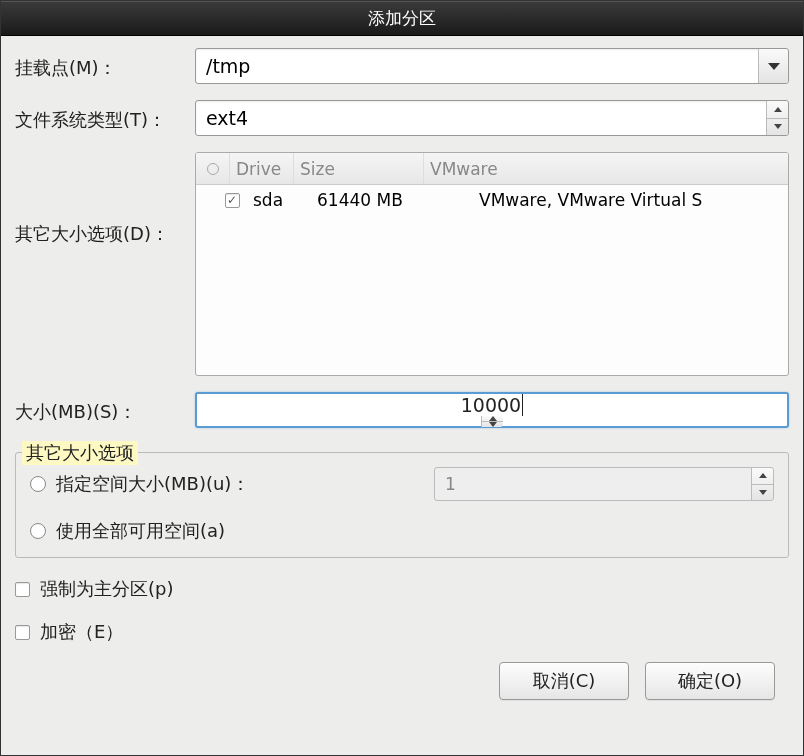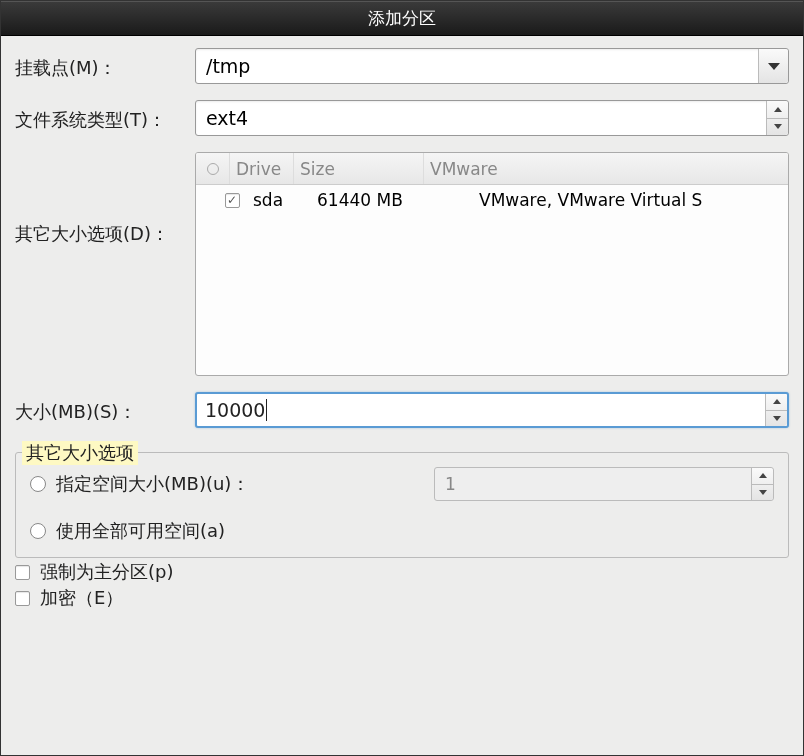--- a/index.html
+++ b/index.html
@@ -166,20 +166,21 @@
       display:flex;align-items:center;justify-content:center;
       box-shadow: inset 0 1px 1px rgba(0,0,0,0.1);
     }
     .checkbox.checked::after {
       content:"✓";font-size:12px;color:#555;line-height:1;
     }
     .size-input {
       width:100%;height:36px;border:2px solid #5a9bd4;border-radius:3px;
       background:#fff;display:flex;align-items:center;
       box-shadow: 0 0 2px rgba(90,155,212,0.5);
+      flex-direction: column;
     }
     .size-input .size-text {
       flex:1;padding:0 8px;font-size:19px;color:#222;
       display:flex;align-items:center;
     }
     .cursor {
       display:inline-block;width:1px;height:22px;background:#222;margin-left:1px;
     }
     .fieldset {
       border:1px solid #bbb;border-radius:3px;
@@ -205,21 +206,21 @@
       margin-left:auto;width:340px;height:34px;
     }
     .disabled-spin {
       background:#eee;border:1px solid #bbb;border-radius:3px;
       display:flex;align-items:center;color:#888;height:34px;
     }
     .disabled-spin .val {
       flex:1;padding:0 10px;font-size:17px;
     }
     .check-row {
-      display:flex;align-items:center;font-size:18px;color:#222;margin-top:2px;
+      display:flex;align-items:center;font-size:18px;color:#222;margin-top:19px;
     }
     .check-row .checkbox { margin-right:10px; }
     .button-bar {
       display:flex;justify-content:flex-end;gap:16px;
       padding:18px 14px 16px 0;
     }
     .btn {
       min-width:130px;height:38px;
       background:linear-gradient(#fdfdfd,#e6e6e6);
       border:1px solid #999;border-radius:4px;
@@ -340,15 +341,19 @@
     <div class="check-row">
       <div class="checkbox"></div>
       <span>强制为主分区(p)</span>
     </div>
 
     <div class="check-row">
       <div class="checkbox"></div>
       <span>加密（E）</span>
     </div>
 
+    <div class="button-bar">
+      <div class="btn">取消(C)</div>
+      <div class="btn">确定(O)</div>
+    </div>
 
   </div>
 </div>
 
 </body></html>

